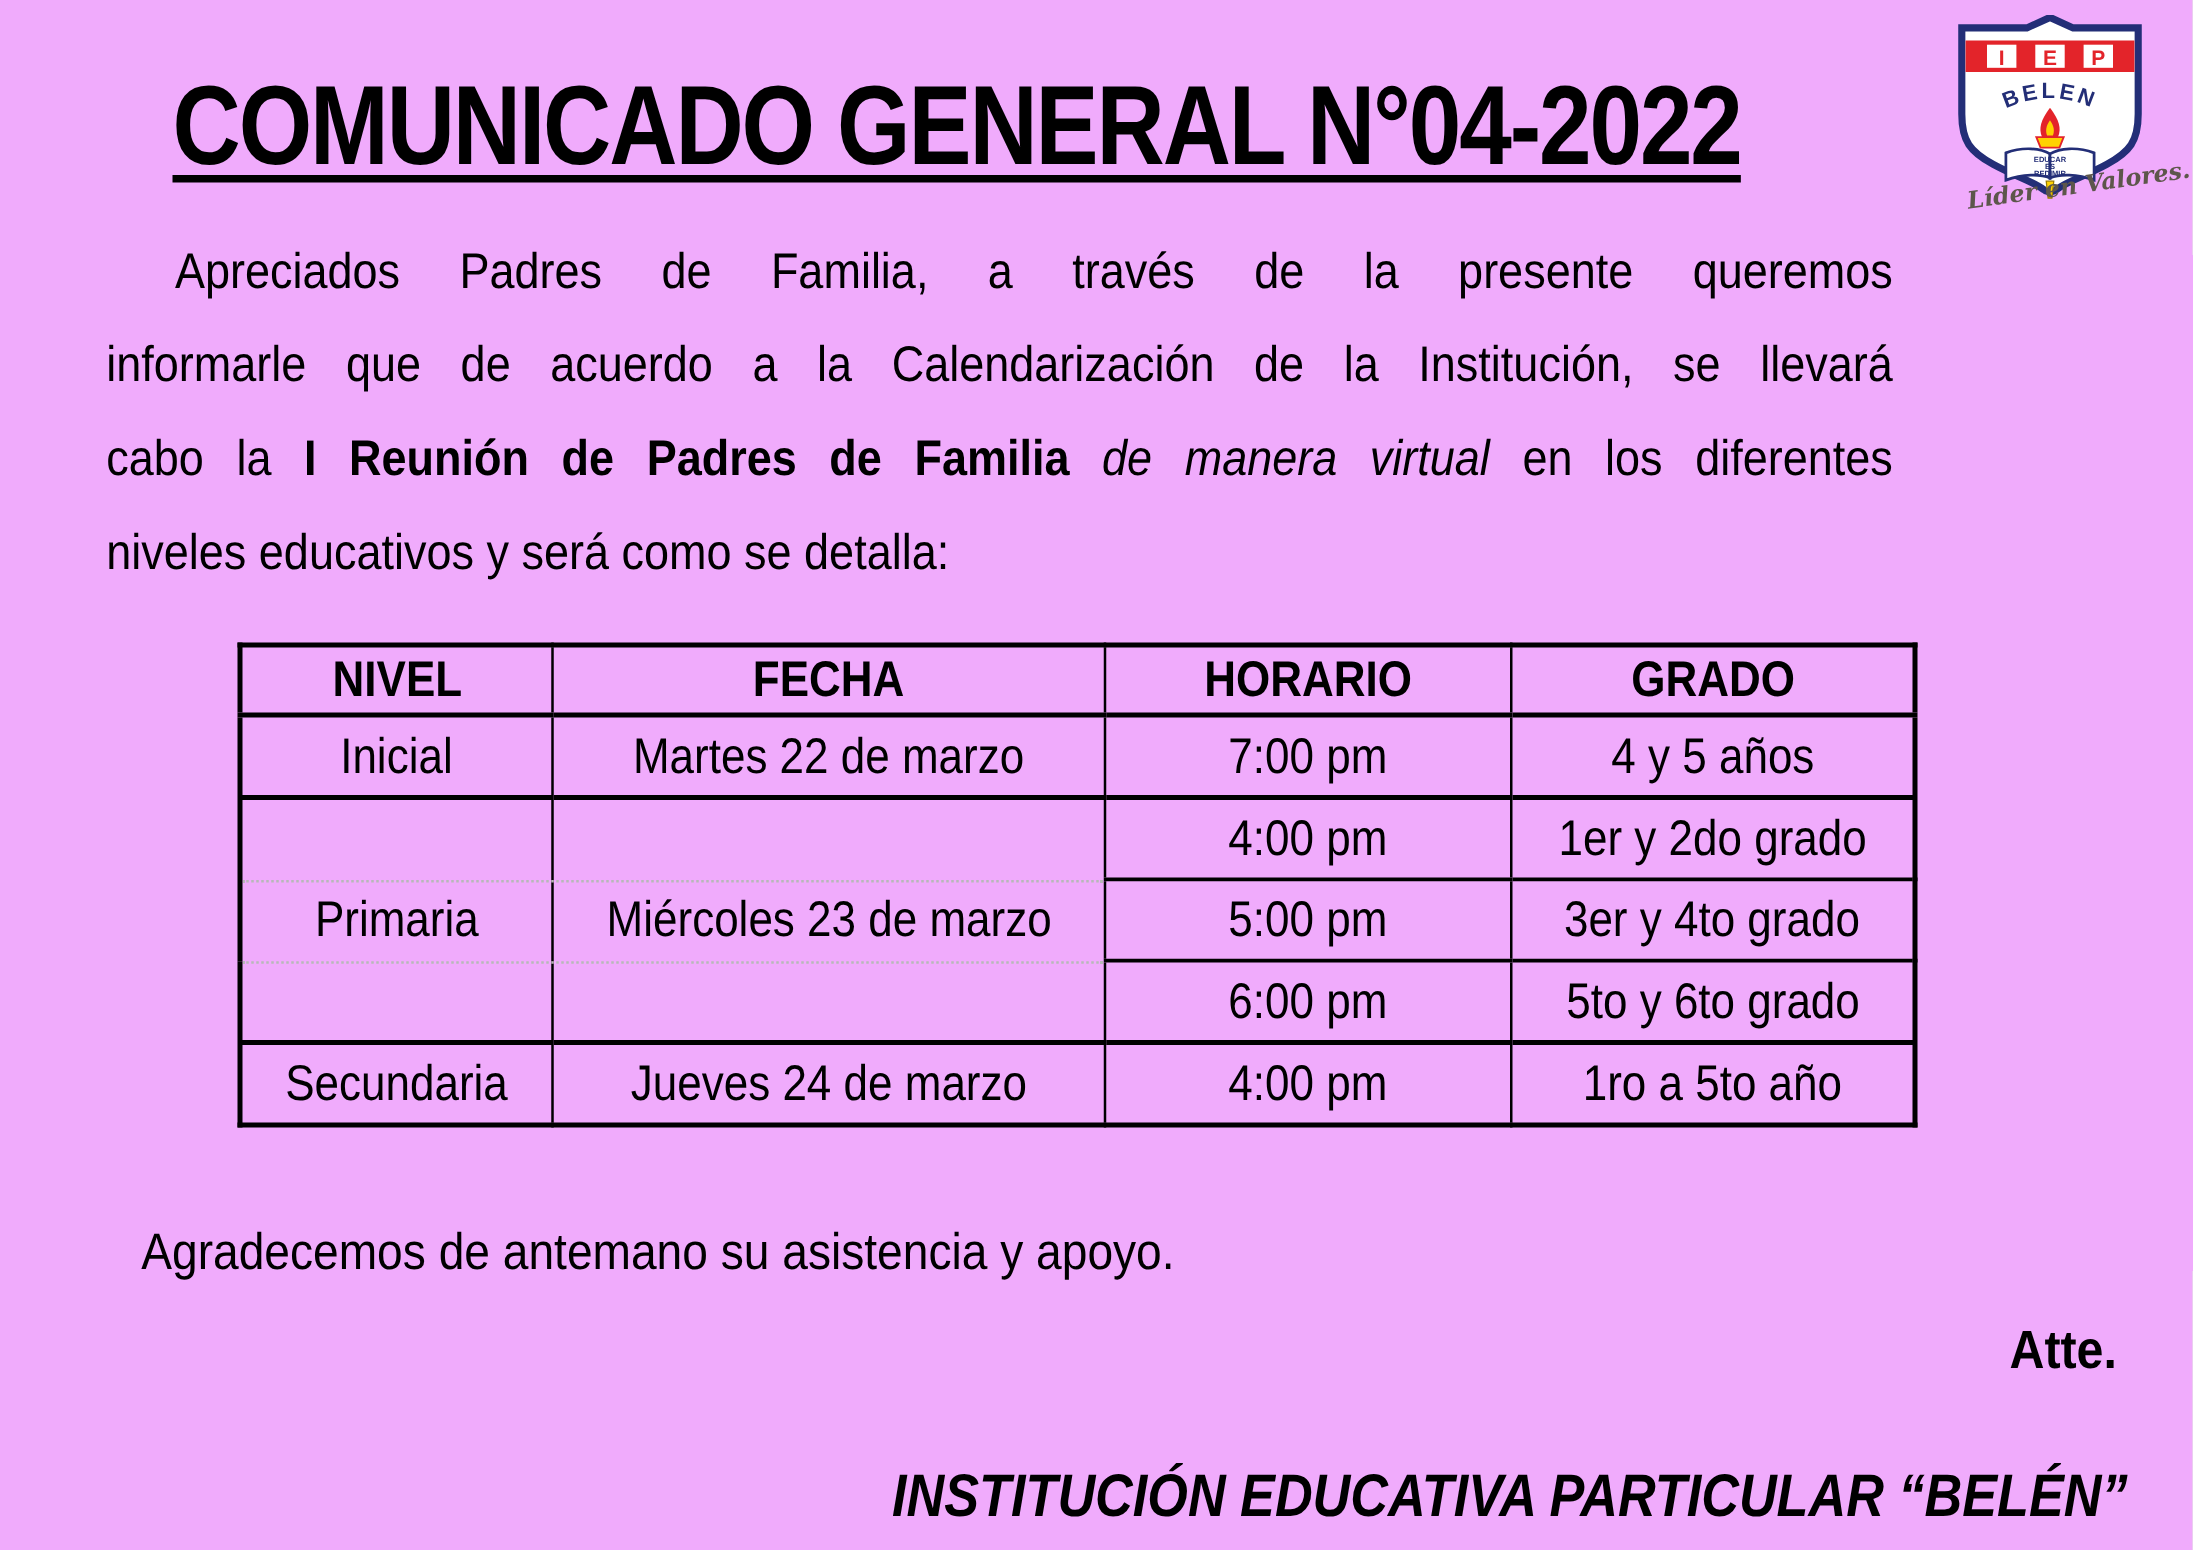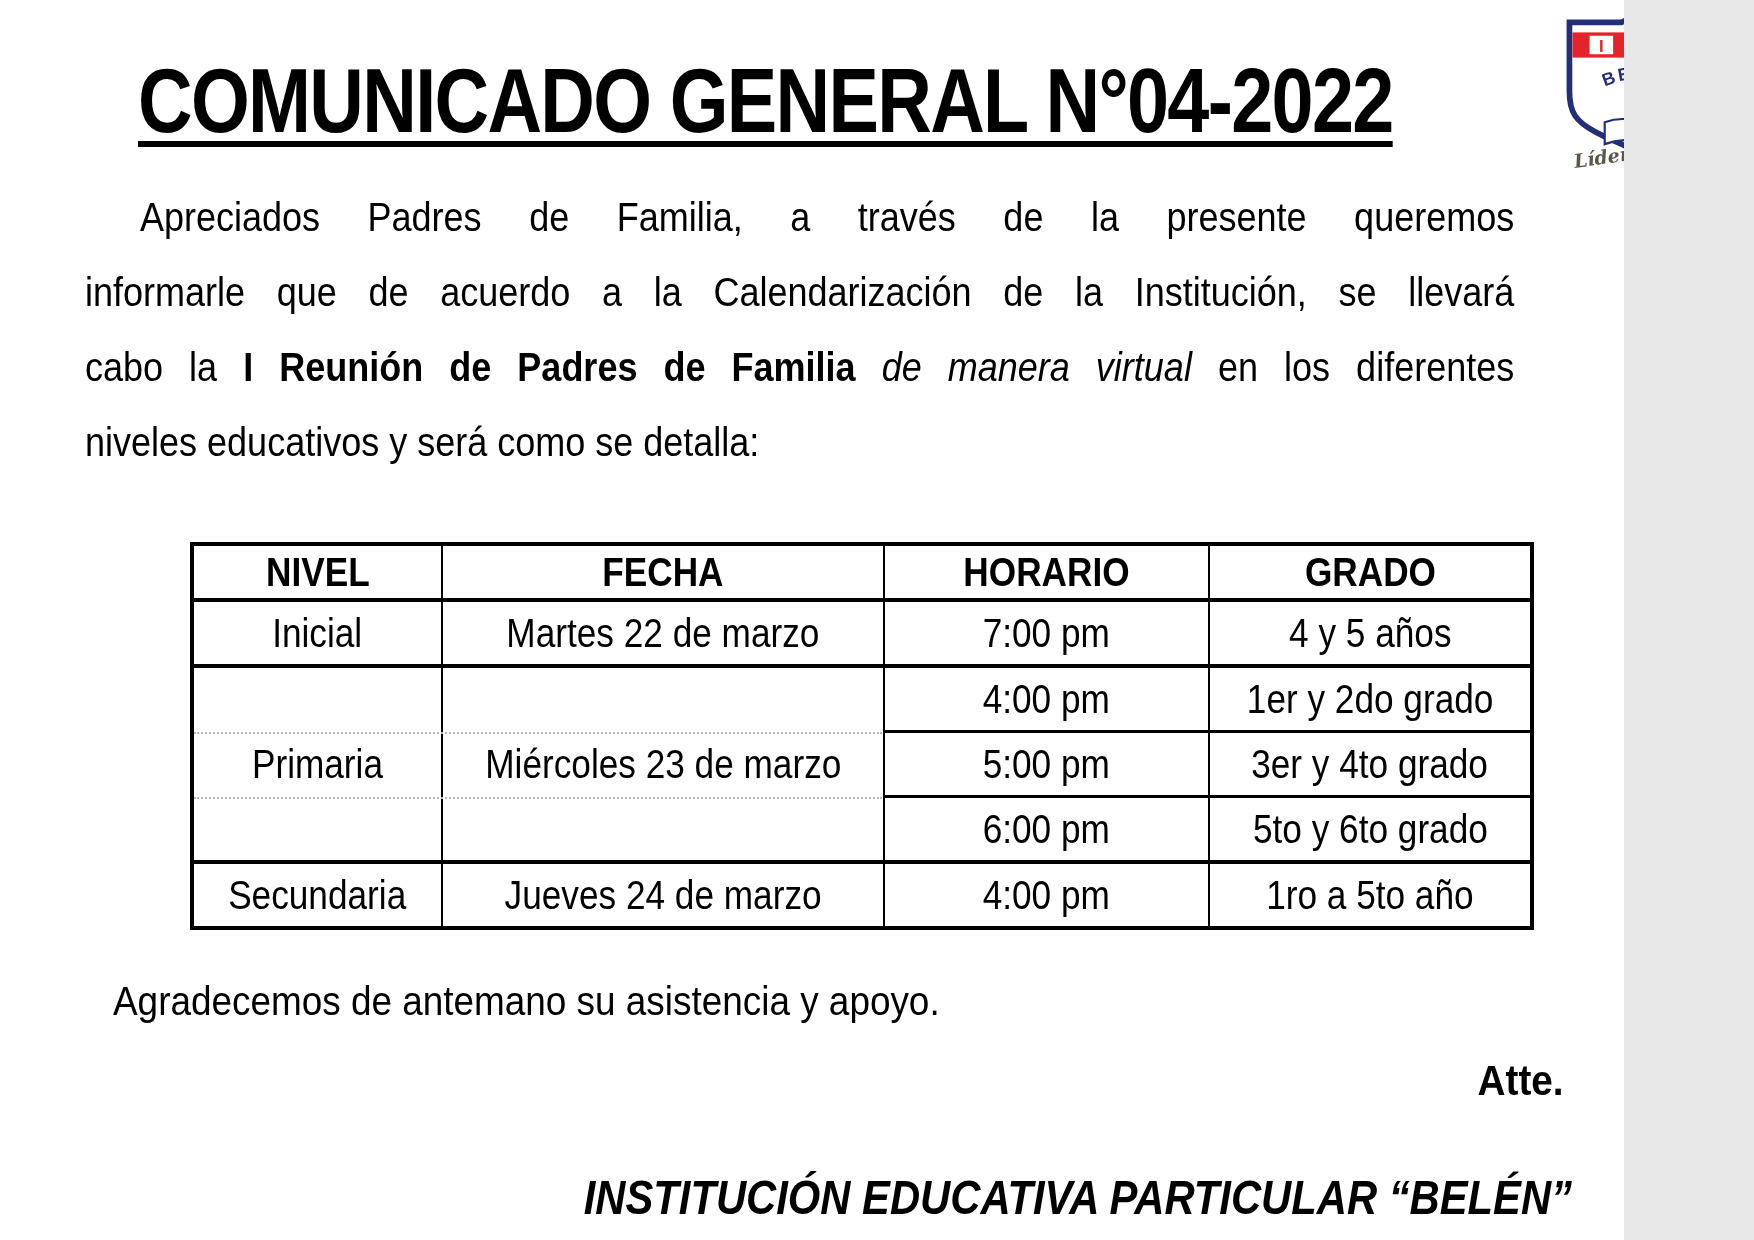--- a/index.html
+++ b/index.html
@@ -1,19 +1,19 @@
 <!DOCTYPE html>
 <html><head>
 <meta charset="utf-8">
 <style>
   html,body{margin:0;padding:0;background:#e8e8e8;}
   .page{
     position:relative;
-    width:1624px;height:1240px;
-    background:#ffffff;
+    width:1754px;height:1240px;
+    background:#f0abfc;
     overflow:hidden;
     font-family:"Liberation Sans","DejaVu Sans",sans-serif;
     color:#000;
   }
   
   .cond{display:inline-block;transform:scaleX(.88);transform-origin:center;white-space:nowrap;}
 
   
   .title{
     position:absolute;left:138px;top:50px;
@@ -31,21 +31,21 @@
     transform:scaleX(.9);transform-origin:top left;
     font-size:40px;line-height:75px;
   }
   .para .pline{text-align:justify;}
   .para .pline.jlast{text-align-last:justify;}
   .para .pline.first{text-indent:61px;}
   .para b{font-weight:bold;}
   .para i{font-style:italic;}
 
   
-  .tbl-wrap{position:absolute;left:190px;top:542px;}
+  .tbl-wrap{position:absolute;left:190px;top:514px;}
   table.sched{
     border-collapse:collapse;table-layout:fixed;
     width:1340px;
     font-size:40px;
   }
   table.sched{border:4px solid #000;}
   .sched th,.sched td{
     border:2px solid #000;
     border-top-width:3px;border-bottom-width:3px;
     text-align:center;vertical-align:middle;

